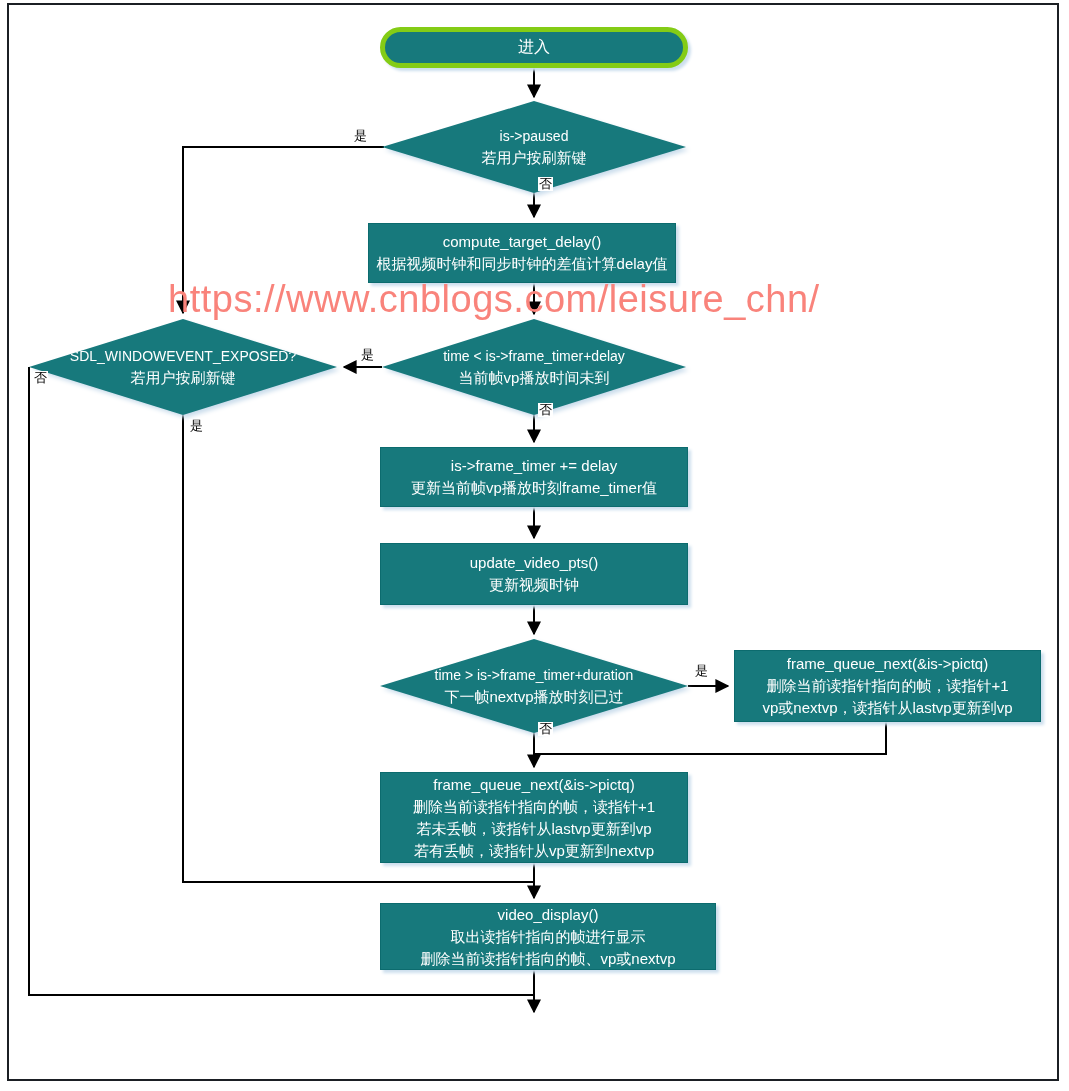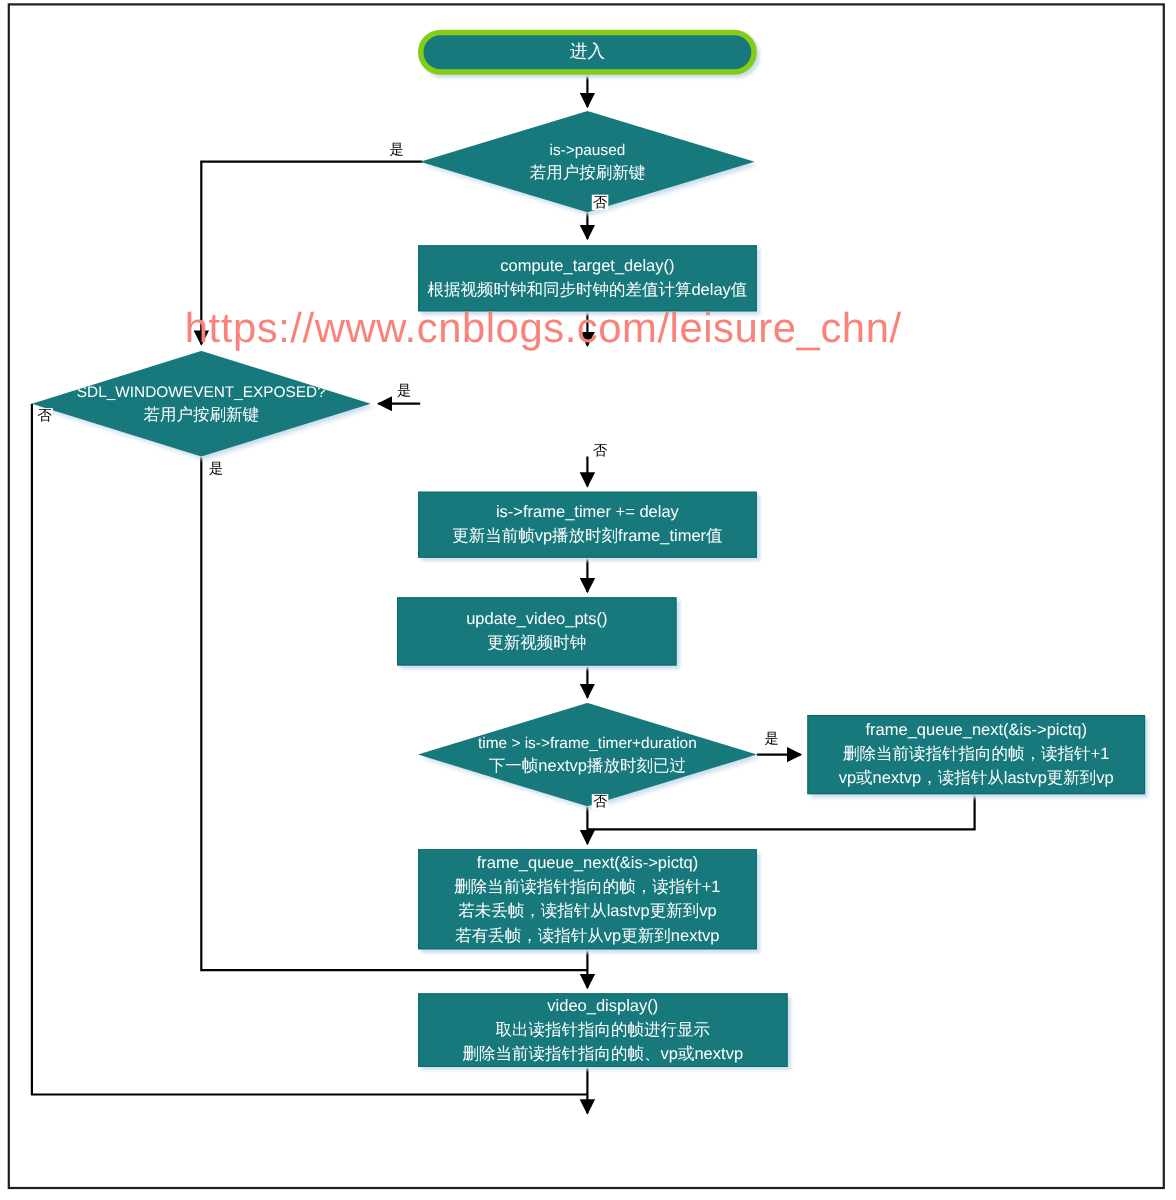--- a/index.html
+++ b/index.html
@@ -60,39 +60,45 @@
   </div>
 
 
   <div class="diamond-wrap" style="left:382px;top:101px;width:304px;height:92px">
     <div class="diamond-inner">
       <div class="en">is-&gt;paused</div>
       <div class="zh">若用户按刷新键</div>
     </div>
   </div>
 
-  <div class="node process" style="left:380px;top:223px;width:308px;height:60px">
+  <div class="node process" style="left:368px;top:223px;width:308px;height:60px">
     <div class="en">compute_target_delay()</div>
     <div class="zh">根据视频时钟和同步时钟的差值计算delay值</div>
   </div>
 
   <div class="diamond-wrap" style="left:29px;top:319px;width:308px;height:96px">
     <div class="diamond-inner">
       <div class="en">SDL_WINDOWEVENT_EXPOSED?</div>
       <div class="zh">若用户按刷新键</div>
     </div>
   </div>
 
+  <div class="diamond-wrap" style="left:382px;top:319px;width:304px;height:96px">
+    <div class="diamond-inner">
+      <div class="en">time &lt; is-&gt;frame_timer+delay</div>
+      <div class="zh">当前帧vp播放时间未到</div>
+    </div>
+  </div>
 
   <div class="node process" style="left:380px;top:447px;width:308px;height:60px">
     <div class="en">is-&gt;frame_timer += delay</div>
     <div class="zh">更新当前帧vp播放时刻frame_timer值</div>
   </div>
 
-  <div class="node process" style="left:361px;top:543px;width:254px;height:62px">
+  <div class="node process" style="left:380px;top:543px;width:308px;height:62px">
     <div class="en">update_video_pts()</div>
     <div class="zh">更新视频时钟</div>
   </div>
 
   <div class="diamond-wrap" style="left:380px;top:639px;width:308px;height:94px">
     <div class="diamond-inner">
       <div class="en">time &gt; is-&gt;frame_timer+duration</div>
       <div class="zh">下一帧nextvp播放时刻已过</div>
     </div>
   </div>

